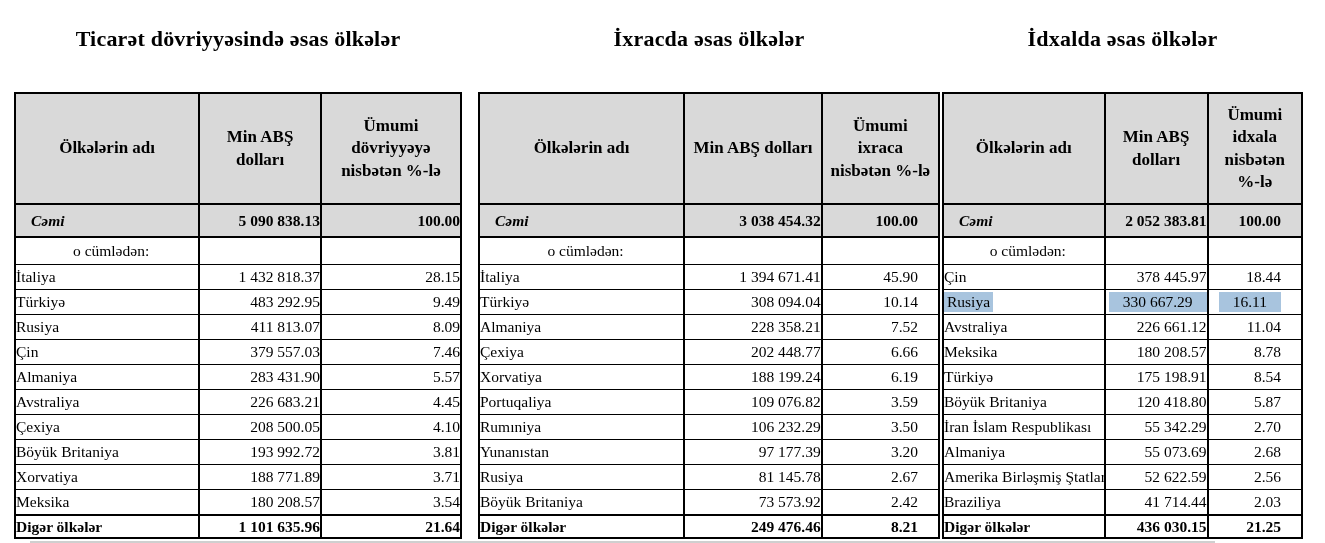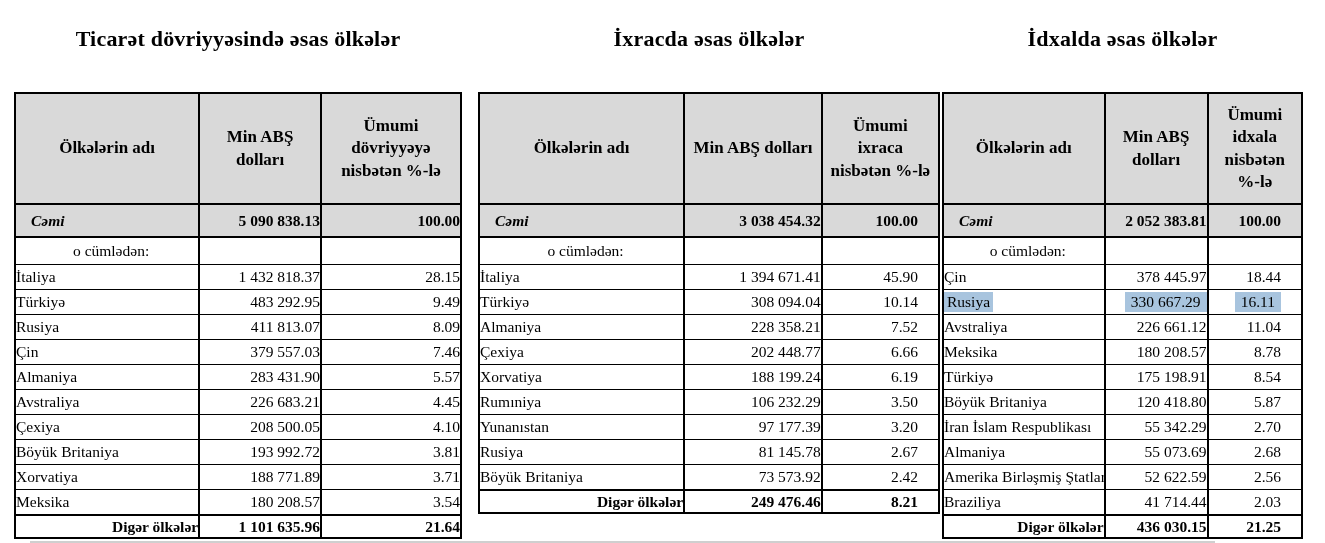--- a/index.html
+++ b/index.html
@@ -73,33 +73,32 @@
     border-top: 2px solid var(--border, #000);
     border-bottom: 2px solid var(--border, #000);
   }
   .row-sub td  { height: 26px; }
   .row-data td { height: 24px; }
   .row-footer td {
     font-weight: bold;
     height: 21px;
     border-top: 2px solid var(--border, #000);
     border-bottom: 2px solid var(--border, #000);
-    text-align: right;
   }
 
   .cell-name { text-align: left; padding-left: 4px; }
   .row-total .cell-name { padding-left: 15px; font-style: italic; }
   .row-sub .cell-name { text-align: center; padding-left: 8px; }
   .cell-value { text-align: right; padding-right: 13px; text-decoration: underline; }
   .cell-pct { text-align: right; padding-right: 24px; }
   .t1 .cell-pct, .t2 .cell-pct { padding-right: 20px; }
 
   .cell-text { display: inline-block; }
   .hl { background: var(--hl, #a8c4de); padding: 1px 3px; }
-  .cell-value .hl, .cell-pct .hl { padding: 1px 6px; }
+  .cell-value .hl, .cell-pct .hl { padding: 1px 14px; }
 
   
   .t0 .c1 { width: 41.3%; } .t0 .c2 { width: 27.3%; } .t0 .c3 { width: 31.4%; }
   .t1 .c1 { width: 44.6%; } .t1 .c2 { width: 29.9%; } .t1 .c3 { width: 25.5%; }
   .t2 .c1 { width: 45.0%; } .t2 .c2 { width: 28.7%; } .t2 .c3 { width: 26.3%; }
 
   .bottom-strip {
     position: absolute;
     left: 30px;
     bottom: 0;
@@ -242,20 +241,25 @@
               <td class="cell-name"><span class="cell-text">Çexiya</span></td>
               <td class="cell-value"><span class="cell-text">202 448.77</span></td>
               <td class="cell-pct"><span class="cell-text">6.66</span></td>
             </tr>
             <tr class="row-data">
               <td class="cell-name"><span class="cell-text">Xorvatiya</span></td>
               <td class="cell-value"><span class="cell-text">188 199.24</span></td>
               <td class="cell-pct"><span class="cell-text">6.19</span></td>
             </tr>
             <tr class="row-data">
+              <td class="cell-name"><span class="cell-text">Portuqaliya</span></td>
+              <td class="cell-value"><span class="cell-text">109 076.82</span></td>
+              <td class="cell-pct"><span class="cell-text">3.59</span></td>
+            </tr>
+            <tr class="row-data">
               <td class="cell-name"><span class="cell-text">Rumıniya</span></td>
               <td class="cell-value"><span class="cell-text">106 232.29</span></td>
               <td class="cell-pct"><span class="cell-text">3.50</span></td>
             </tr>
             <tr class="row-data">
               <td class="cell-name"><span class="cell-text">Yunanıstan</span></td>
               <td class="cell-value"><span class="cell-text">97 177.39</span></td>
               <td class="cell-pct"><span class="cell-text">3.20</span></td>
             </tr>
             <tr class="row-data">

